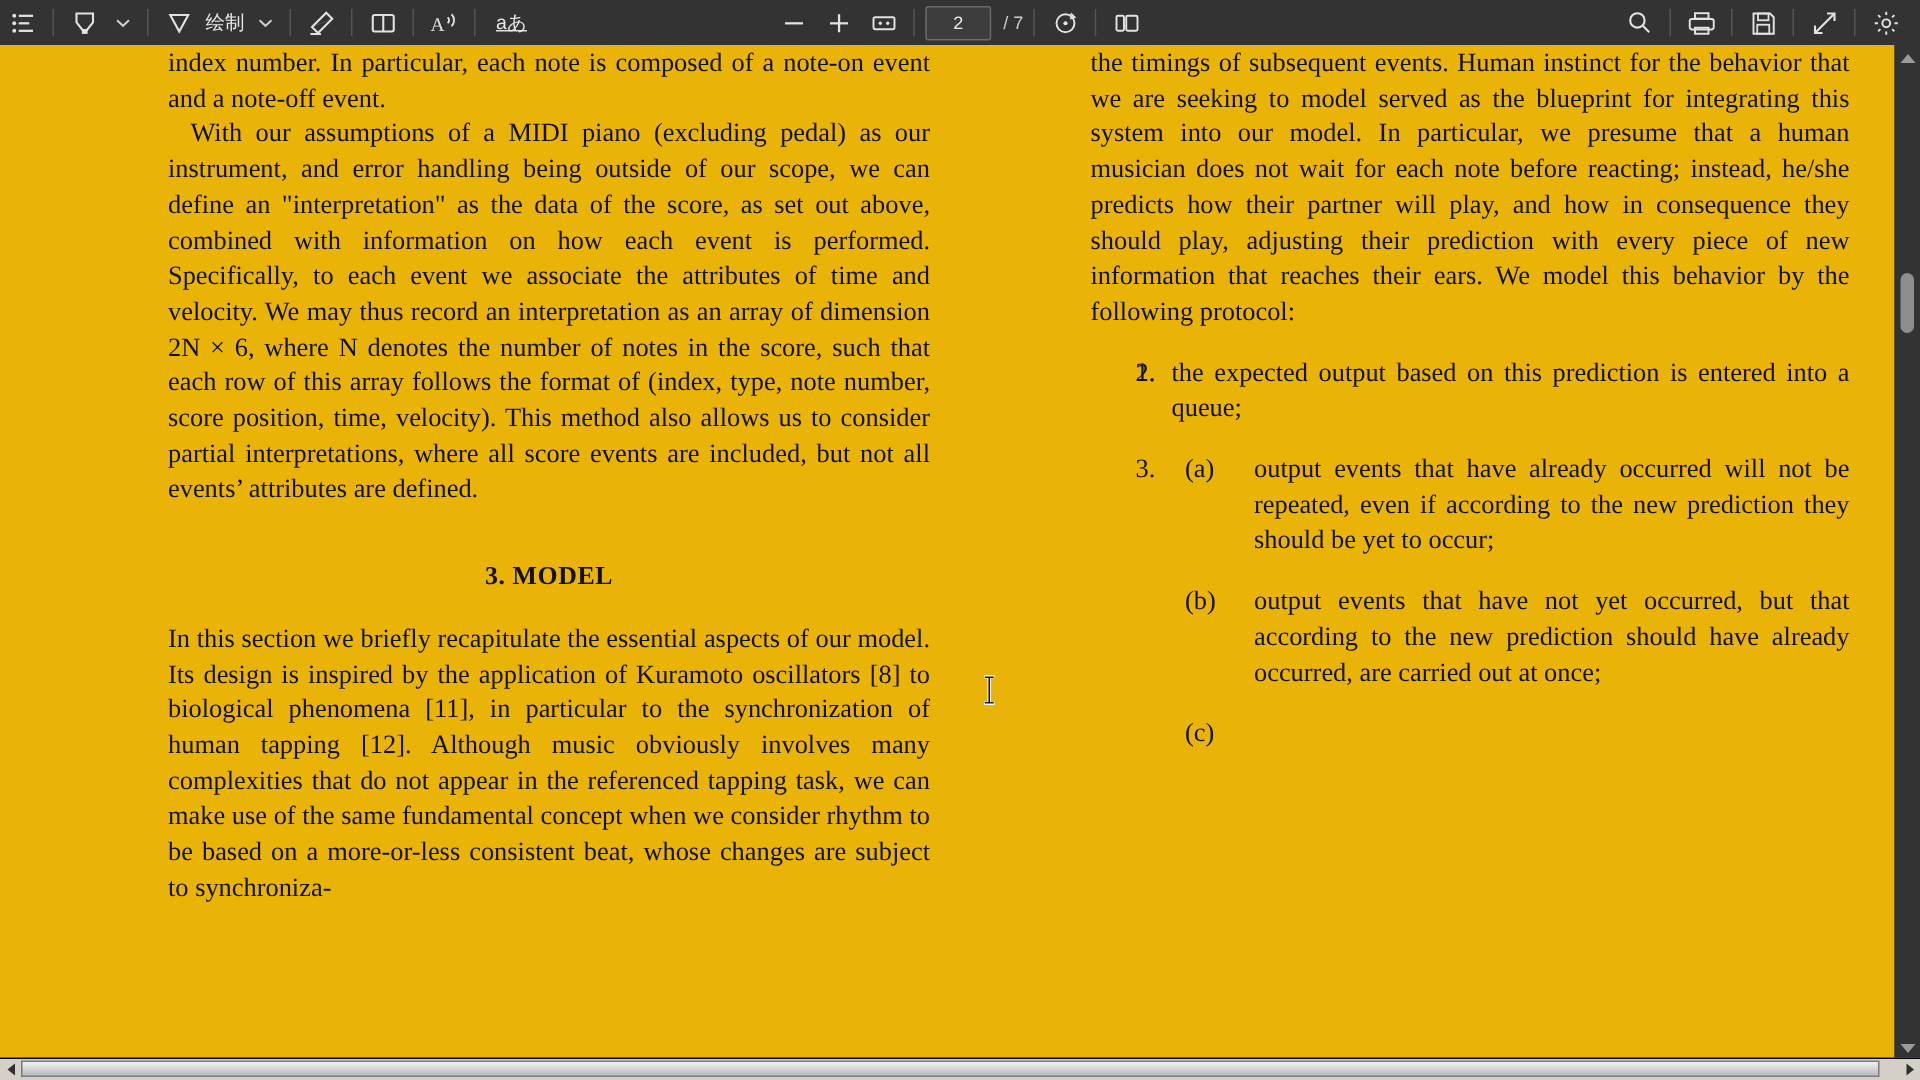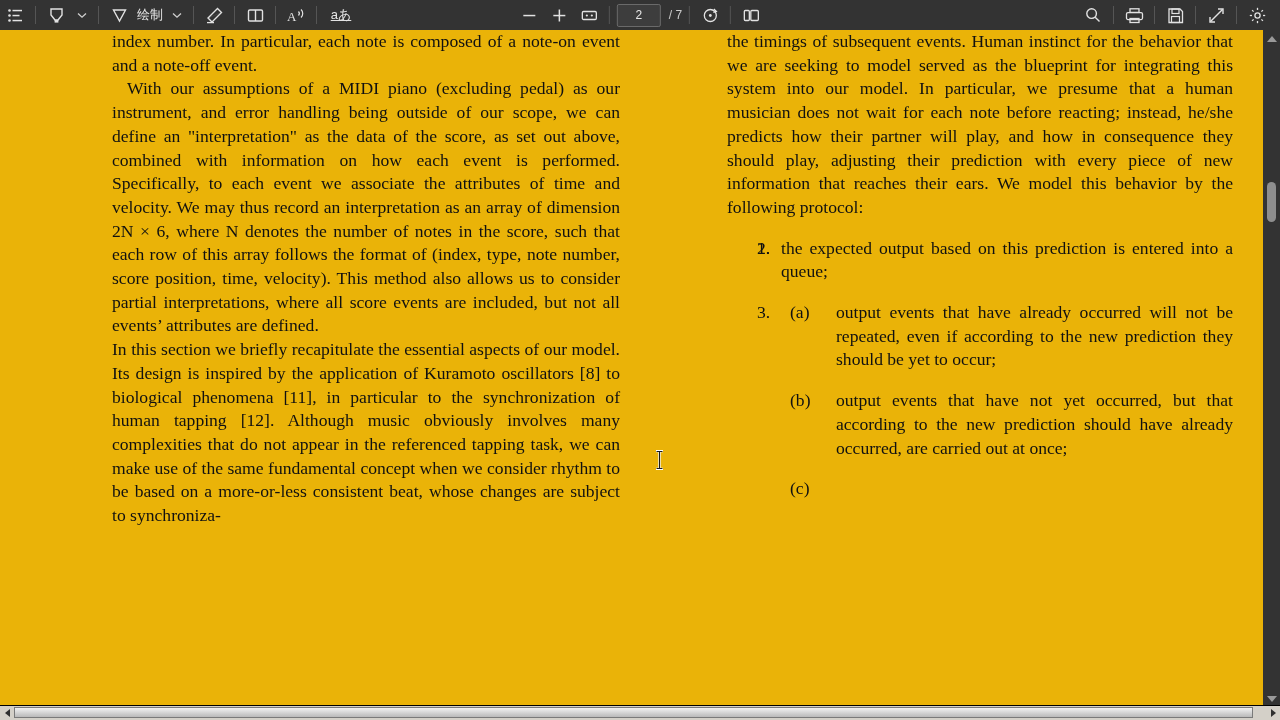--- a/index.html
+++ b/index.html
@@ -438,20 +438,21 @@
   </div>
 </div>
 
 <div class="viewer">
   <div class="page">
     <div class="columns">
 
       <div class="col col-left">
         <p>index number.  In particular, each note is composed of a note-on event and a note-off event.</p>
         <p class="indent">With our assumptions of a MIDI piano (excluding pedal) as our instrument, and error handling being outside of our scope, we can define an "interpretation" as the data of the score, as set out above, combined with information on how each event is performed. Specifically, to each event we associate the attributes of time and velocity.  We may thus record an interpretation as an array of dimension 2N × 6, where N denotes the number of notes in the score, such that each row of this array follows the format of (index, type, note number, score position, time, velocity).  This method also allows us to consider partial interpretations, where all score events are included, but not all events’ attributes are defined.</p>
+        <div class="sec-head">3.  MODEL</div>
         <p>In this section we briefly recapitulate the essential aspects of our model.  Its design is inspired by the application of Kuramoto oscillators [8] to biological phenomena [11], in particular to the synchronization of human tapping [12].  Although music obviously involves many complexities that do not appear in the referenced tapping task, we can make use of the same fundamental concept when we consider rhythm to be based on a more-or-less consistent beat, whose changes are subject to synchroniza-</p>
       </div>
 
       <div class="col col-right">
 
         <p>the timings of subsequent events.   Human instinct for the behavior that we are seeking to model served as the blueprint for integrating this system into our model. In particular, we presume that a human musician does not wait for each note before reacting; instead, he/she predicts how their partner will play, and how in consequence they should play, adjusting their prediction with every piece of new information that reaches their ears. We model this behavior by the following protocol:</p>
 
         <ol class="protocol">
           <li>
             <span class="marker">1.</span>

